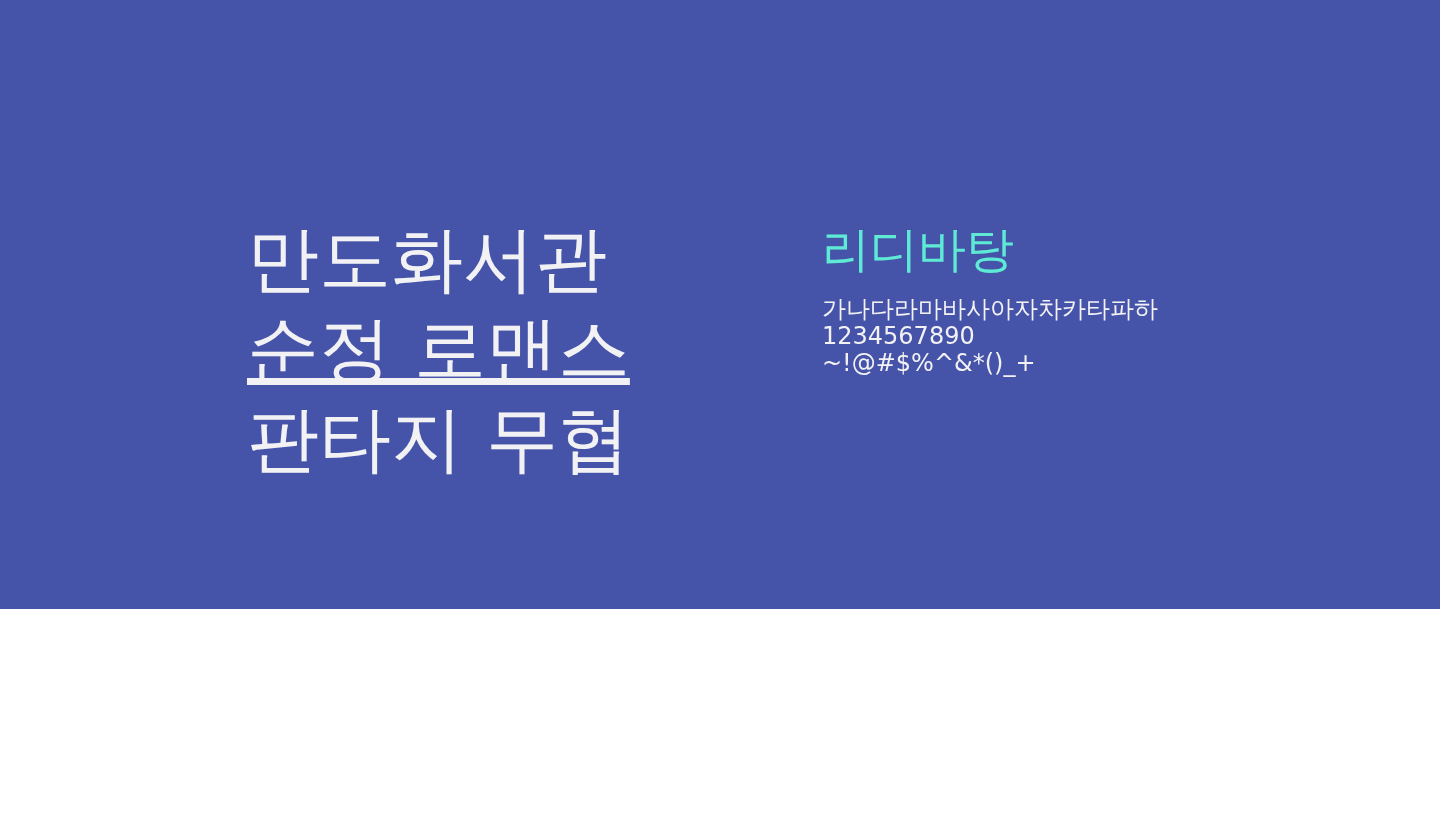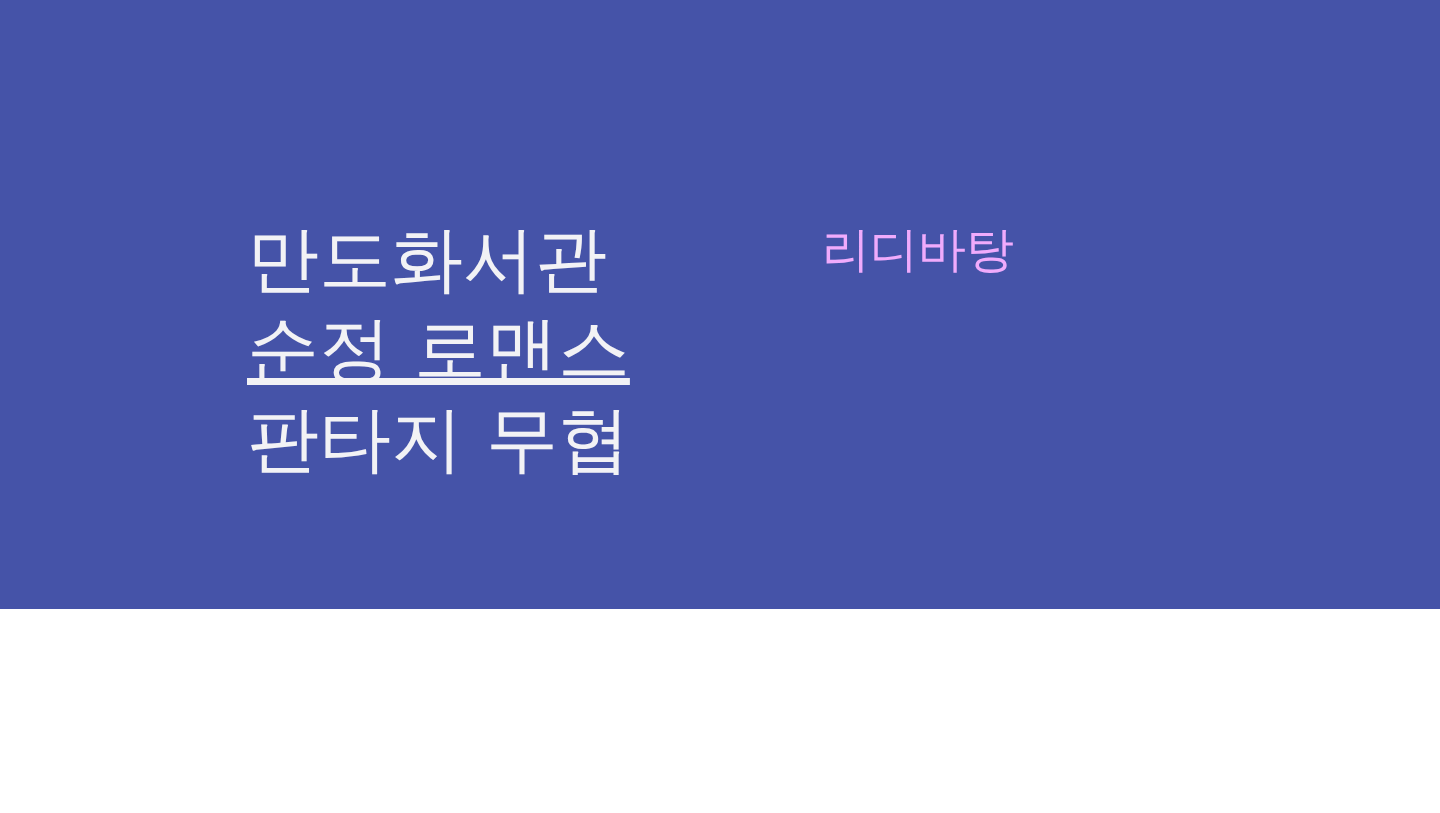--- a/index.html
+++ b/index.html
@@ -77,17 +77,22 @@
 
 <div class="specimen-card" style="background: rgb(69, 83, 168);">
 
   <div class="sample-block">
     <div class="sample-line" style="color: rgb(242, 242, 245);">만도화서관</div>
     <div class="sample-line" style="color: rgb(242, 242, 245); text-decoration: underline;">순정 로맨스</div>
     <div class="sample-line" style="color: rgb(242, 242, 245);">판타지 무협</div>
   </div>
 
   <div class="info-block">
-    <div class="font-name" style="color: #f0abfc;">리디바탕</div>
+    <div class="font-name" style="color: #5eead4;">리디바탕</div>
 
+    <div class="glyph-set">
+      <div class="glyph-line" style="color: rgb(242, 242, 245);">가나다라마바사아자차카타파하</div>
+      <div class="glyph-line" style="color: rgb(242, 242, 245);">1234567890</div>
+      <div class="glyph-line" style="color: rgb(242, 242, 245);">~!@#$%^&amp;*()_+</div>
+    </div>
   </div>
 
 </div>
 
 </body></html>

